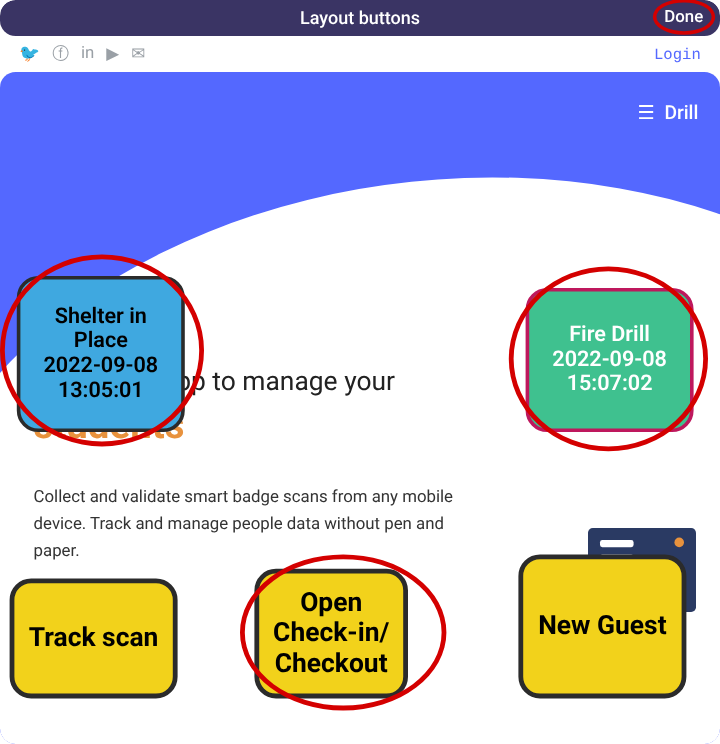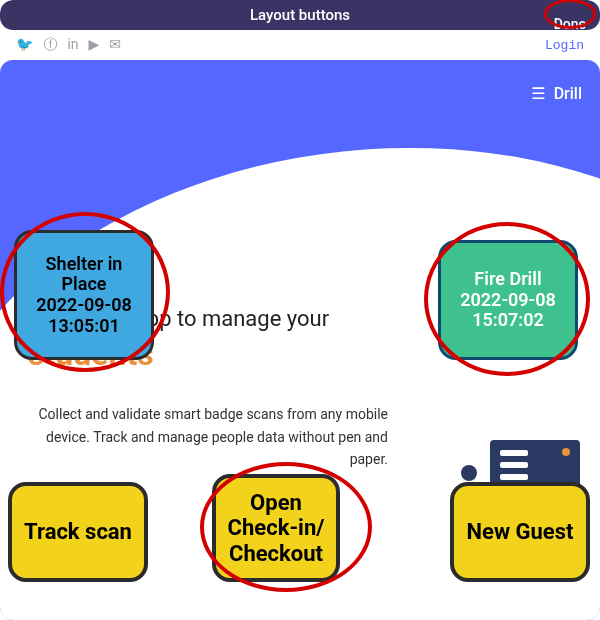--- a/index.html
+++ b/index.html
@@ -1,54 +1,54 @@
 <!DOCTYPE html>
 <html><head>
 <meta charset="utf-8">
 <style>
   * { margin: 0; padding: 0; box-sizing: border-box; border-radius: 13px; }
   body { font-family: -apple-system, BlinkMacSystemFont, "Segoe UI", Roboto, sans-serif; width: 600px; height: 620px; overflow: hidden; position: relative; background: #fff; }
 
   .status-bar { background: #3a3464; color: #fff; height: 30px; display: flex; align-items: center; justify-content: center; position: relative; font-size: 15px; font-weight: 500; }
-  .done-btn { position: absolute; right: 10px; top: 4px; font-size: 14px; color: #fff; padding: 12px 4px; }
+  .done-btn { position: absolute; right: 10px; top: 4px; font-size: 14px; color: #fff; padding: 2px 4px; }
   .done-circle { position: absolute; right: 4px; top: -1px; width: 52px; height: 30px; border: 3px solid #d40000; border-radius: 50%; pointer-events: none; }
 
   .top-nav { height: 30px; display: flex; align-items: center; padding: 0 16px; justify-content: space-between; background: #fff; }
   .social-icons { display: flex; gap: 10px; color: #9aa0a6; }
   .social-icons span { font-size: 14px; }
   .login-link { color: #5468ff; font-size: 13px; font-family: Liberation Mono, monospace; }
 
   .hero { position: relative; height: 560px; background: #5468ff; overflow: hidden; }
   .wave { position: absolute; bottom: -50px; left: -80px; width: 900px; height: 520px; background: #fff; border-radius: 50% 50% 0 0 / 60% 60% 0 0; transform: rotate(-6deg); }
 
   .menu-btn { position: absolute; right: 18px; top: 24px; color: #fff; font-size: 16px; font-weight: 500; display: flex; align-items: center; gap: 8px; }
   .hamburger { display: inline-block; }
 
   .hero-text { position: absolute; left: 28px; top: 245px; width: 360px; color: #222; }
   .hero-title { font-size: 22px; font-weight: 400; line-height: 1.3; }
   .hero-title .accent { color: #e8923d; font-weight: 700; font-size: 32px; }
-  .hero-desc { margin-top: 28px; font-size: 14px; color: #333; line-height: 1.6; text-align: right; }
+  .hero-desc { margin-top: 28px; font-size: 14px; color: #333; line-height: 1.6; }
   .get-started { margin-top: 70px; display: inline-block; background: #5468ff; color: #fff; padding: 10px 24px; border-radius: 6px; font-size: 14px; }
   .sched { margin-top: 18px; font-size: 12px; color: #333; }
 
   .illus { position: absolute; right: 20px; bottom: 70px; width: 140px; height: 110px; }
   .illus .board { position: absolute; right: 0; top: 0; width: 90px; height: 70px; background: #2a3a63; border-radius: 4px; }
   .illus .board::before { content: ""; position: absolute; top: 10px; left: 10px; width: 28px; height: 6px; background: #fff; border-radius: 2px; box-shadow: 0 12px 0 #fff, 0 24px 0 #fff; }
   .illus .board .dot { position: absolute; top: 8px; right: 10px; width: 8px; height: 8px; background: #e8923d; border-radius: 50%; }
   .illus .person { position: absolute; left: 10px; bottom: 0; width: 38px; height: 85px; }
   .illus .person .head { width: 16px; height: 16px; background: #2a3a63; border-radius: 50%; margin: 0 auto; }
   .illus .person .body { width: 24px; height: 42px; background: #5468ff; margin: 2px auto 0; border-radius: 8px 8px 4px 4px; }
 
   .overlay-btn { position: absolute; border-radius: 18px; display: flex; align-items: center; justify-content: center; text-align: center; font-weight: 600; line-height: 1.15; }
   .overlay-blue { background: #3fa8e0; border: 3px solid #2b2b2b; color: #000000; font-size: 18px; left: 14px; top: 230px; width: 140px; height: 130px; padding: 6px; }
-  .overlay-green { background: #3fc18f; border: 3px solid #0c4a6e; color: #fff; font-size: 18px; right: 22px; top: 240px; width: 140px; height: 120px; padding: 6px; }
+  .overlay-green { background: #3fc18f; border: 3px solid #be185d; color: #fff; font-size: 18px; right: 22px; top: 240px; width: 140px; height: 120px; padding: 6px; }
   .overlay-yellow { background: #f2d21b; border: 4px solid #2b2b2b; color: #000; font-size: 22px; font-weight: 700; }
   .y1 { left: 8px; bottom: 38px; width: 140px; height: 100px; }
   .y2 { left: 212px; bottom: 38px; width: 128px; height: 108px; }
-  .y3 { right: 10px; bottom: 38px; width: 140px; height: 100px; }
+  .y3 { right: 28px; bottom: 38px; width: 140px; height: 120px; }
 
   .ring { position: absolute; border: 4px solid #d40000; border-radius: 50%; pointer-events: none; }
   .r1 { left: 0px; top: 212px; width: 170px; height: 160px; }
   .r2 { right: 10px; top: 222px; width: 166px; height: 154px; }
   .r3 { left: 200px; bottom: 28px; width: 172px; height: 130px; }
 </style>
 </head>
 <body>
 
 <div class="status-bar">

